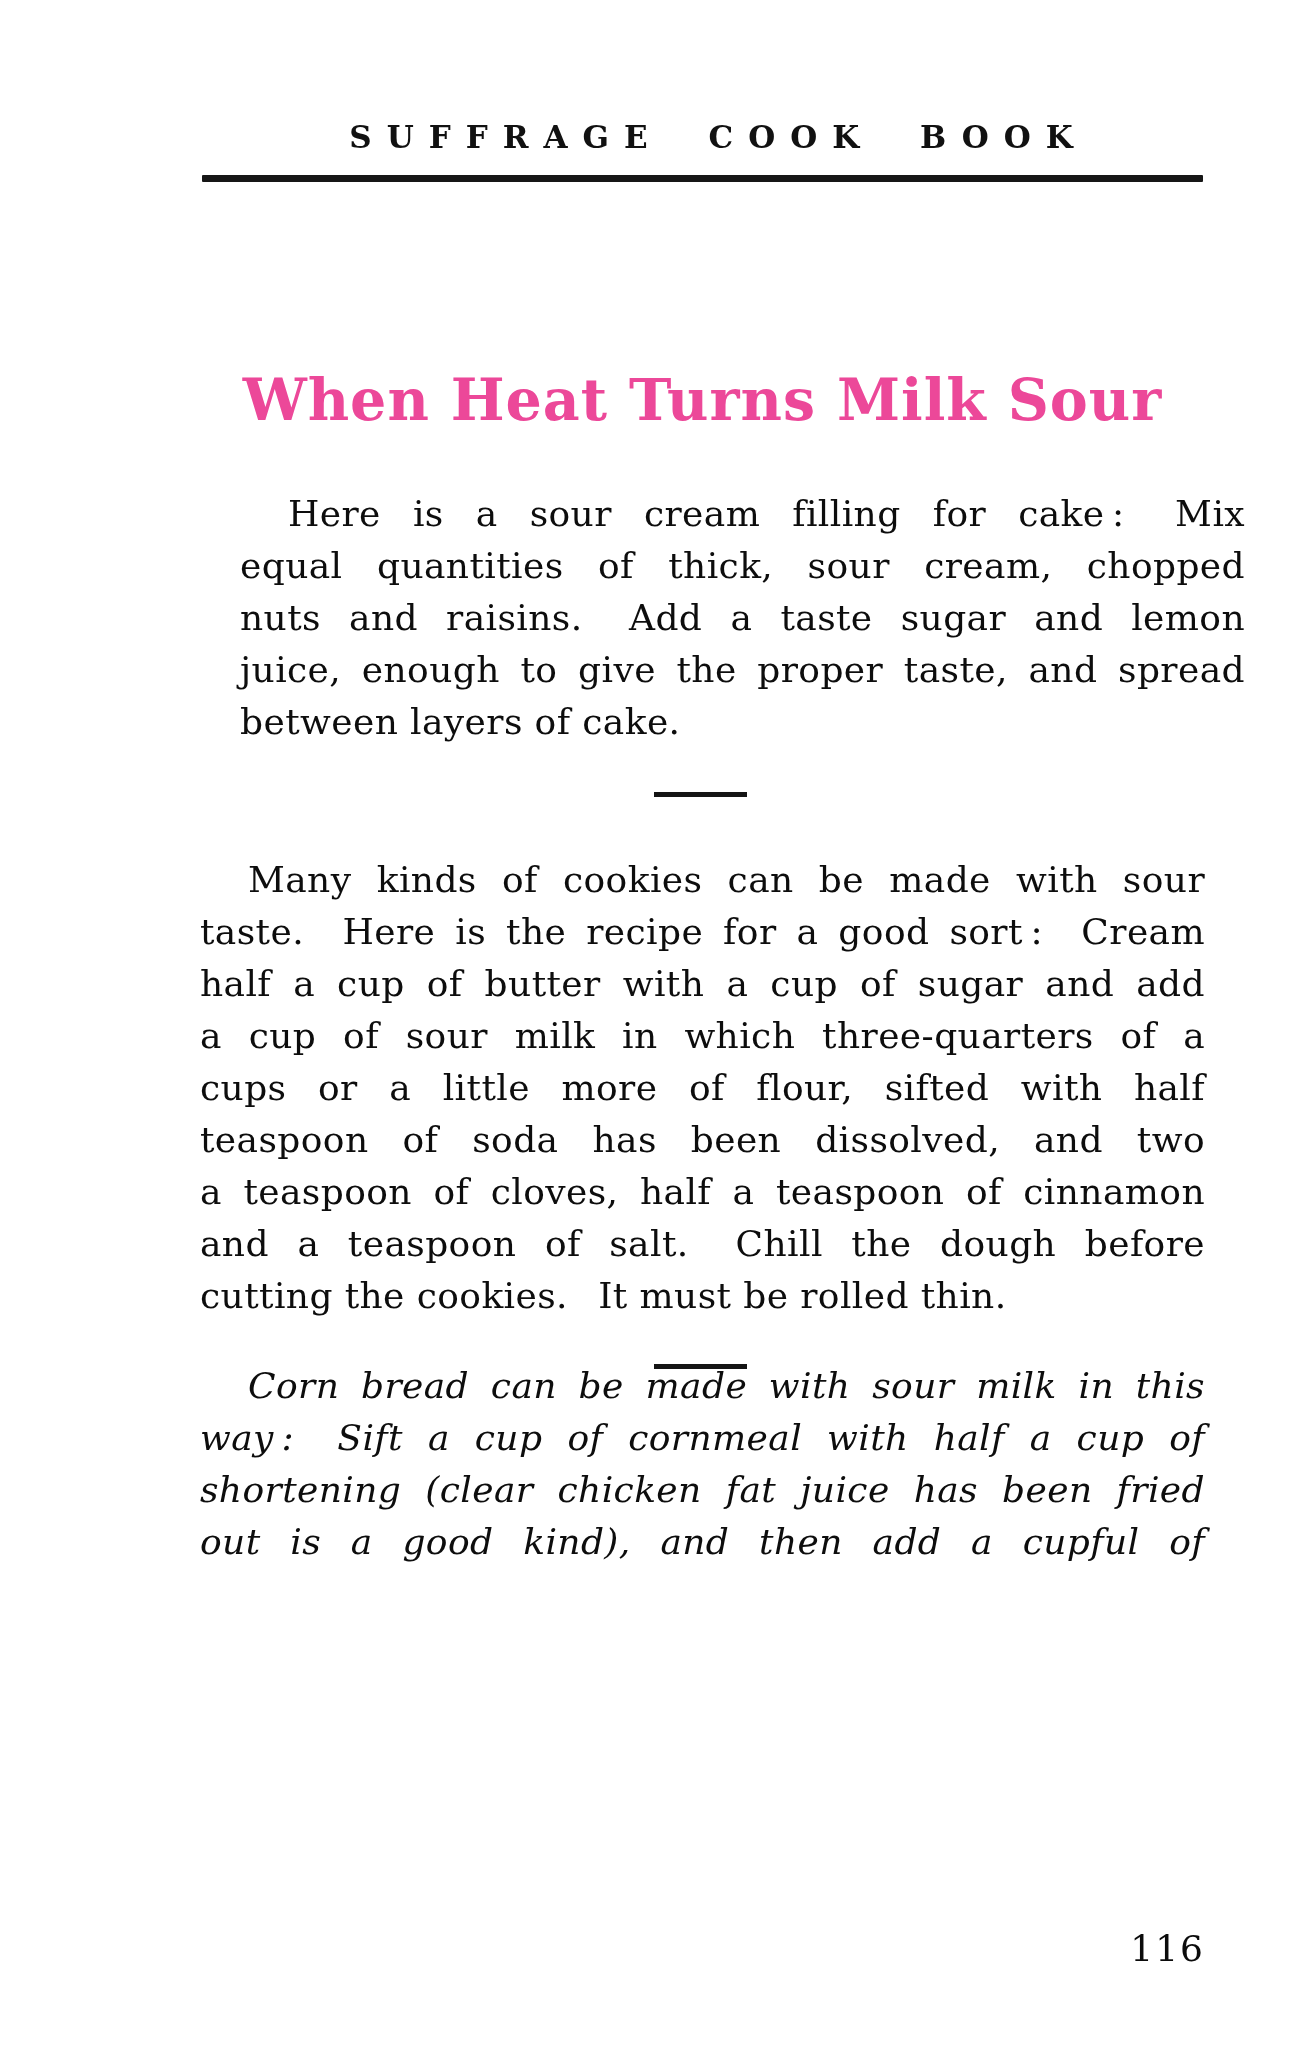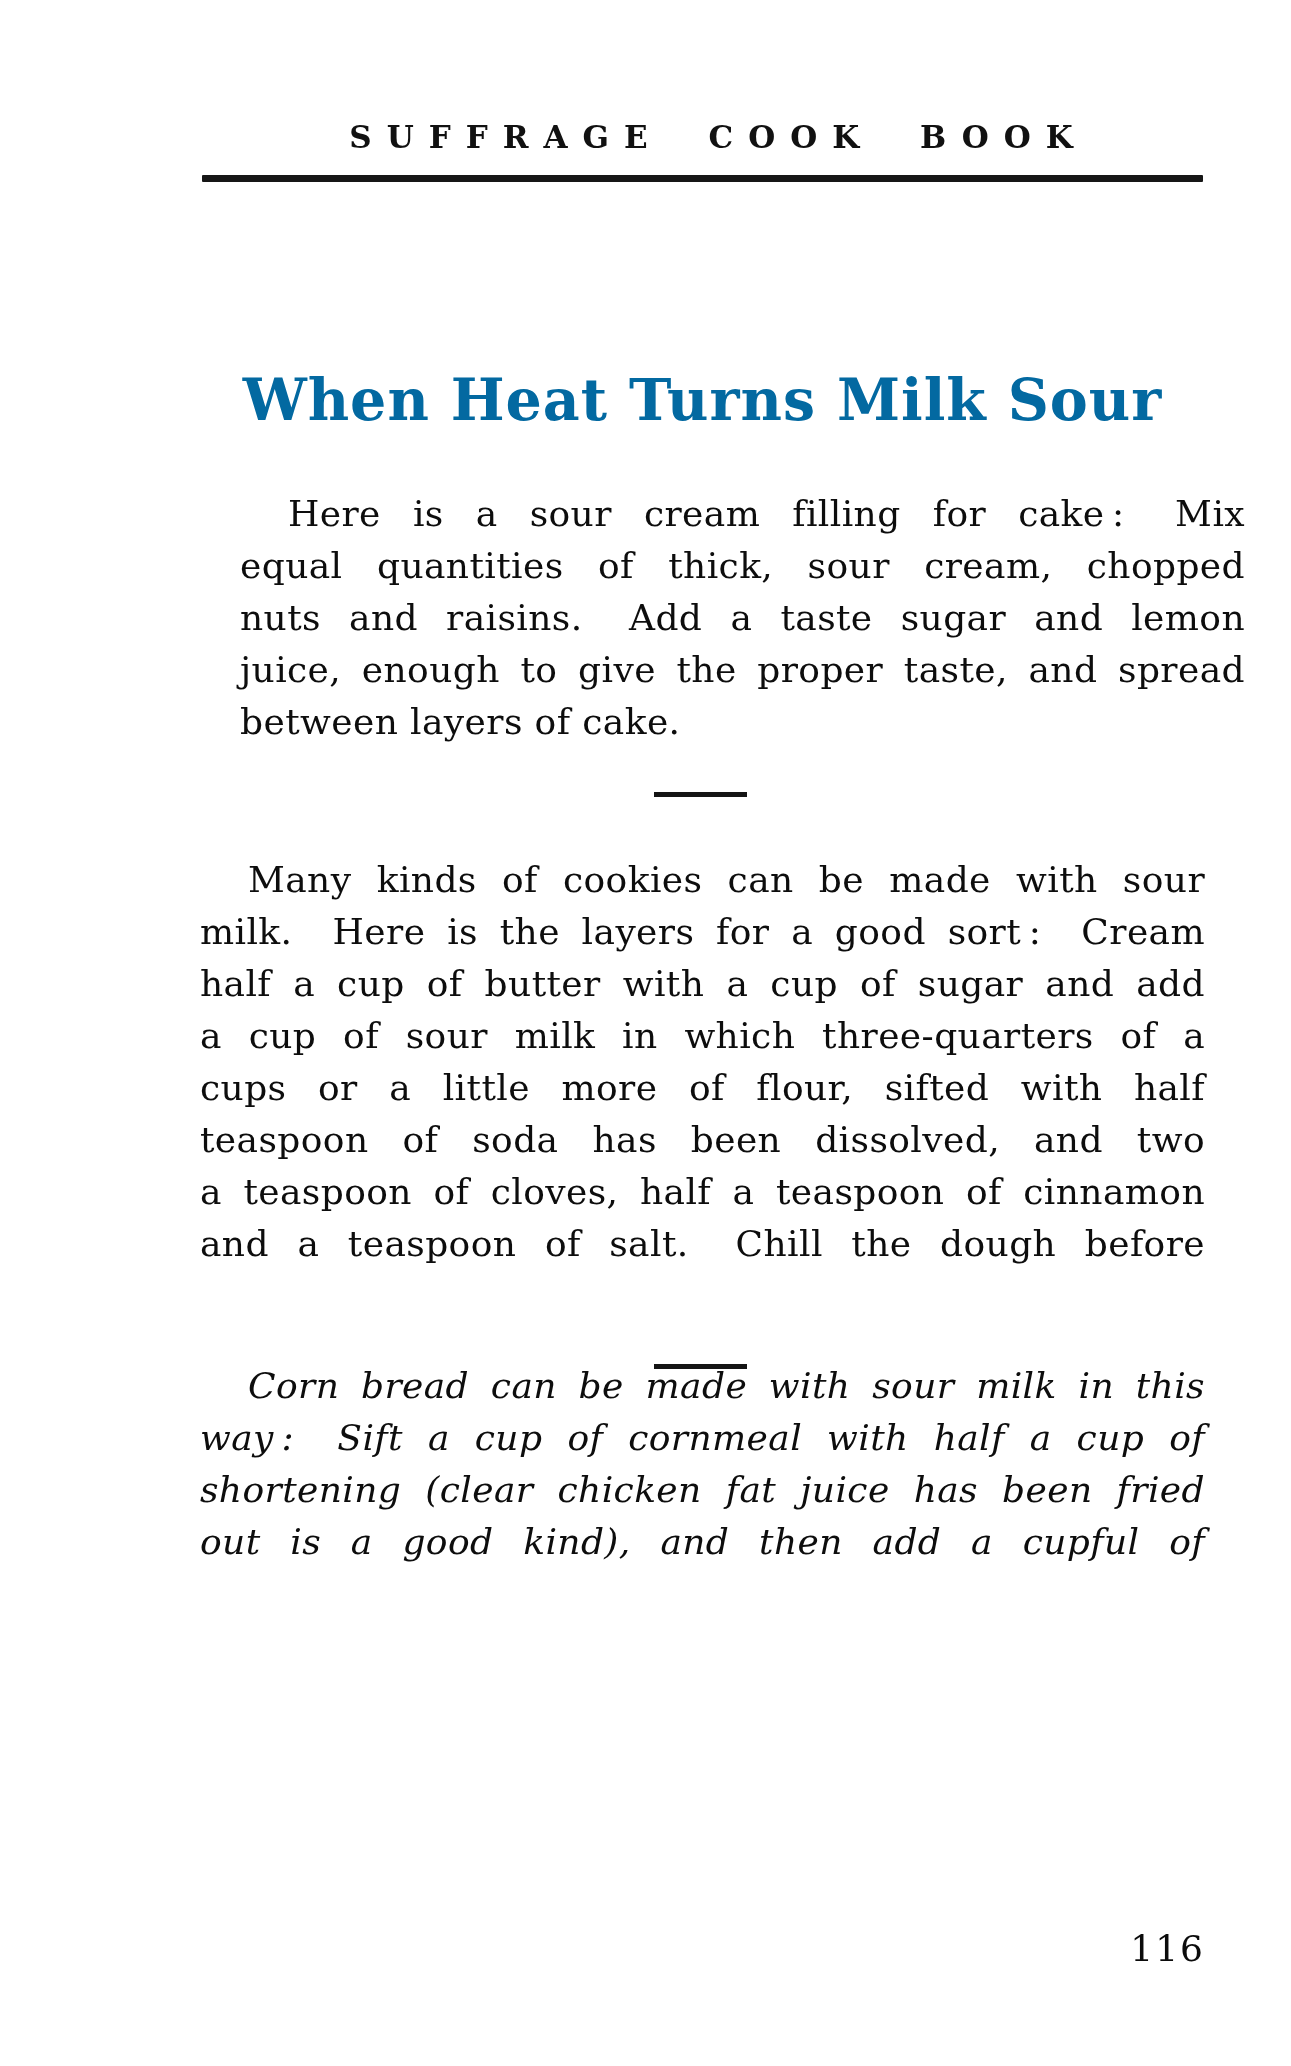--- a/index.html
+++ b/index.html
@@ -41,21 +41,21 @@
   .chapter-title {
     position: absolute;
     top: 366px;
     left: 200px;
     width: 1005px;
     margin: 0;
     text-align: center;
     font-size: 57px;
     font-weight: 700;
     letter-spacing: 1px;
-    color: #0369a1;
+    color: #ec4899;
   }
   .paragraph {
     position: absolute;
     left: 200px;
     width: 1005px;
     font-size: 36px;
     line-height: 52px;
     letter-spacing: 0.4px;
     color: #0d0d0d;
   }
@@ -110,27 +110,28 @@
       <div class="line">equal quantities of thick, sour cream, chopped</div>
       <div class="line">nuts and raisins.  Add a taste sugar and lemon</div>
       <div class="line">juice, enough to give the proper taste, and spread</div>
       <div class="line flush-last">between layers of cake.</div>
     </div>
 
   <div class="divider d1"></div>
 
   <div class="paragraph p2">
       <div class="line first">Many kinds of cookies can be made with sour</div>
-      <div class="line">milk.  Here is the layers for a good sort :  Cream</div>
+      <div class="line">taste.  Here is the recipe for a good sort :  Cream</div>
       <div class="line">half a cup of butter with a cup of sugar and add</div>
       <div class="line">a cup of sour milk in which three-quarters of a</div>
       <div class="line">cups or a little more of flour, sifted with half</div>
       <div class="line">teaspoon of soda has been dissolved, and two</div>
       <div class="line">a teaspoon of cloves, half a teaspoon of cinnamon</div>
       <div class="line">and a teaspoon of salt.  Chill the dough before</div>
+      <div class="line flush-last">cutting the cookies.  It must be rolled thin.</div>
     </div>
 
   <div class="divider d2"></div>
 
   <div class="paragraph p3">
       <div class="line first">Corn bread can be made with sour milk in this</div>
       <div class="line">way :  Sift a cup of cornmeal with half a cup of</div>
       <div class="line">shortening (clear chicken fat juice has been fried</div>
       <div class="line">out is a good kind), and then add a cupful of</div>
     </div>

